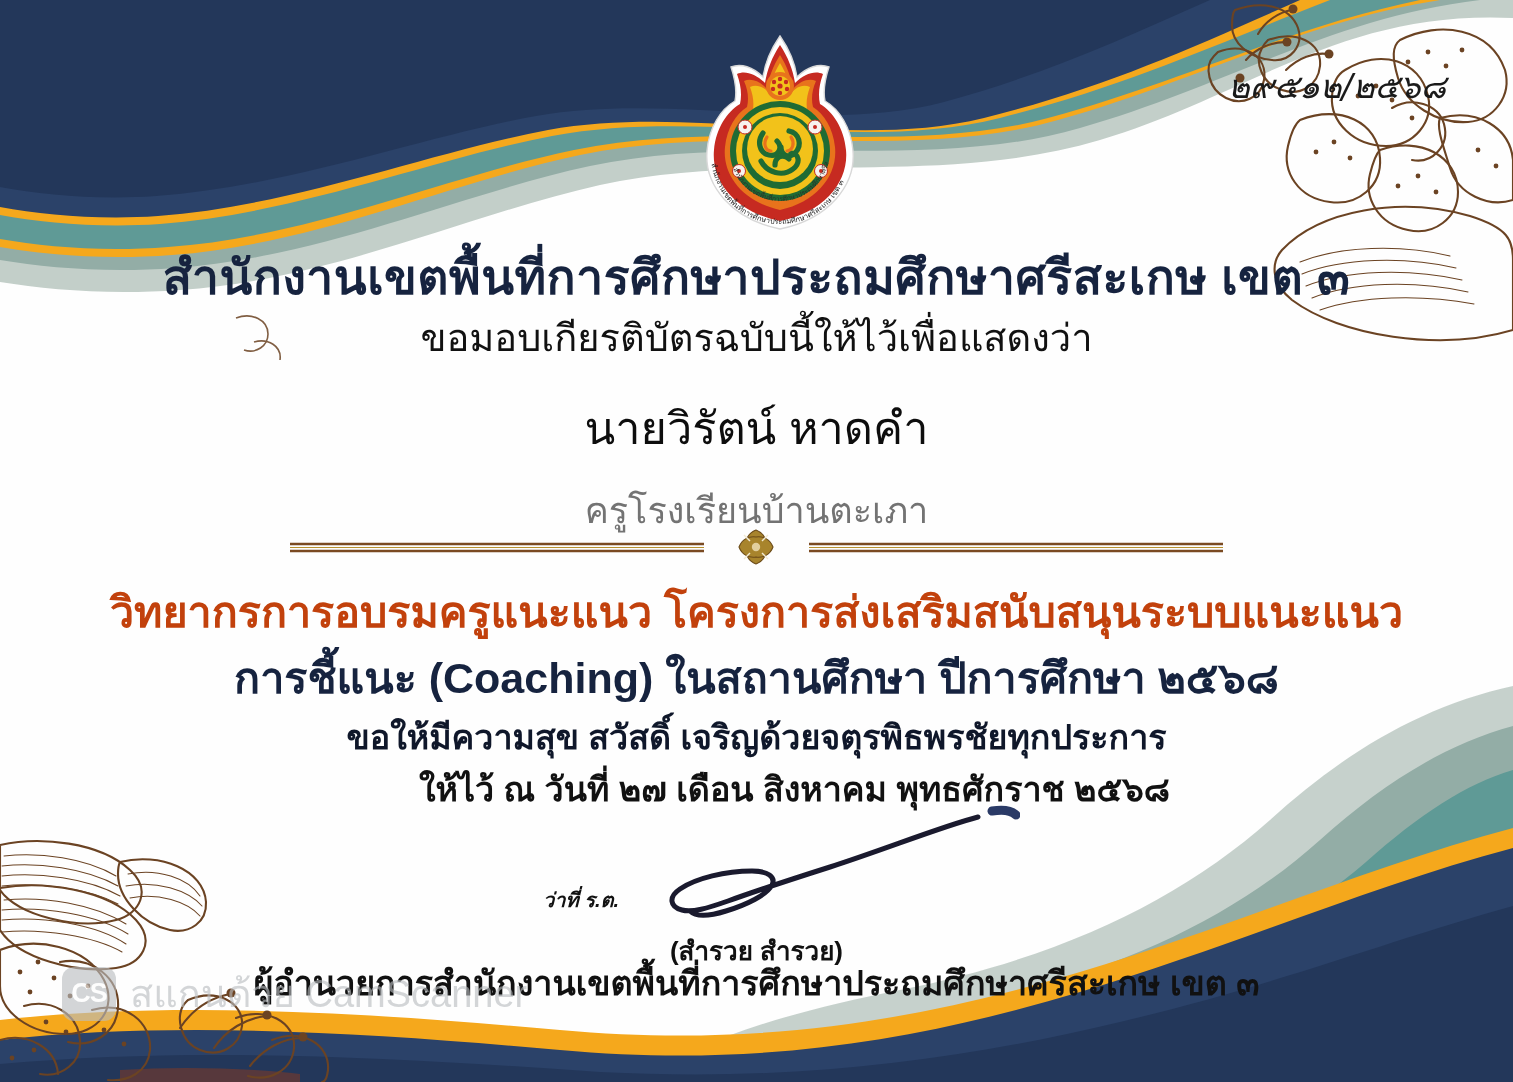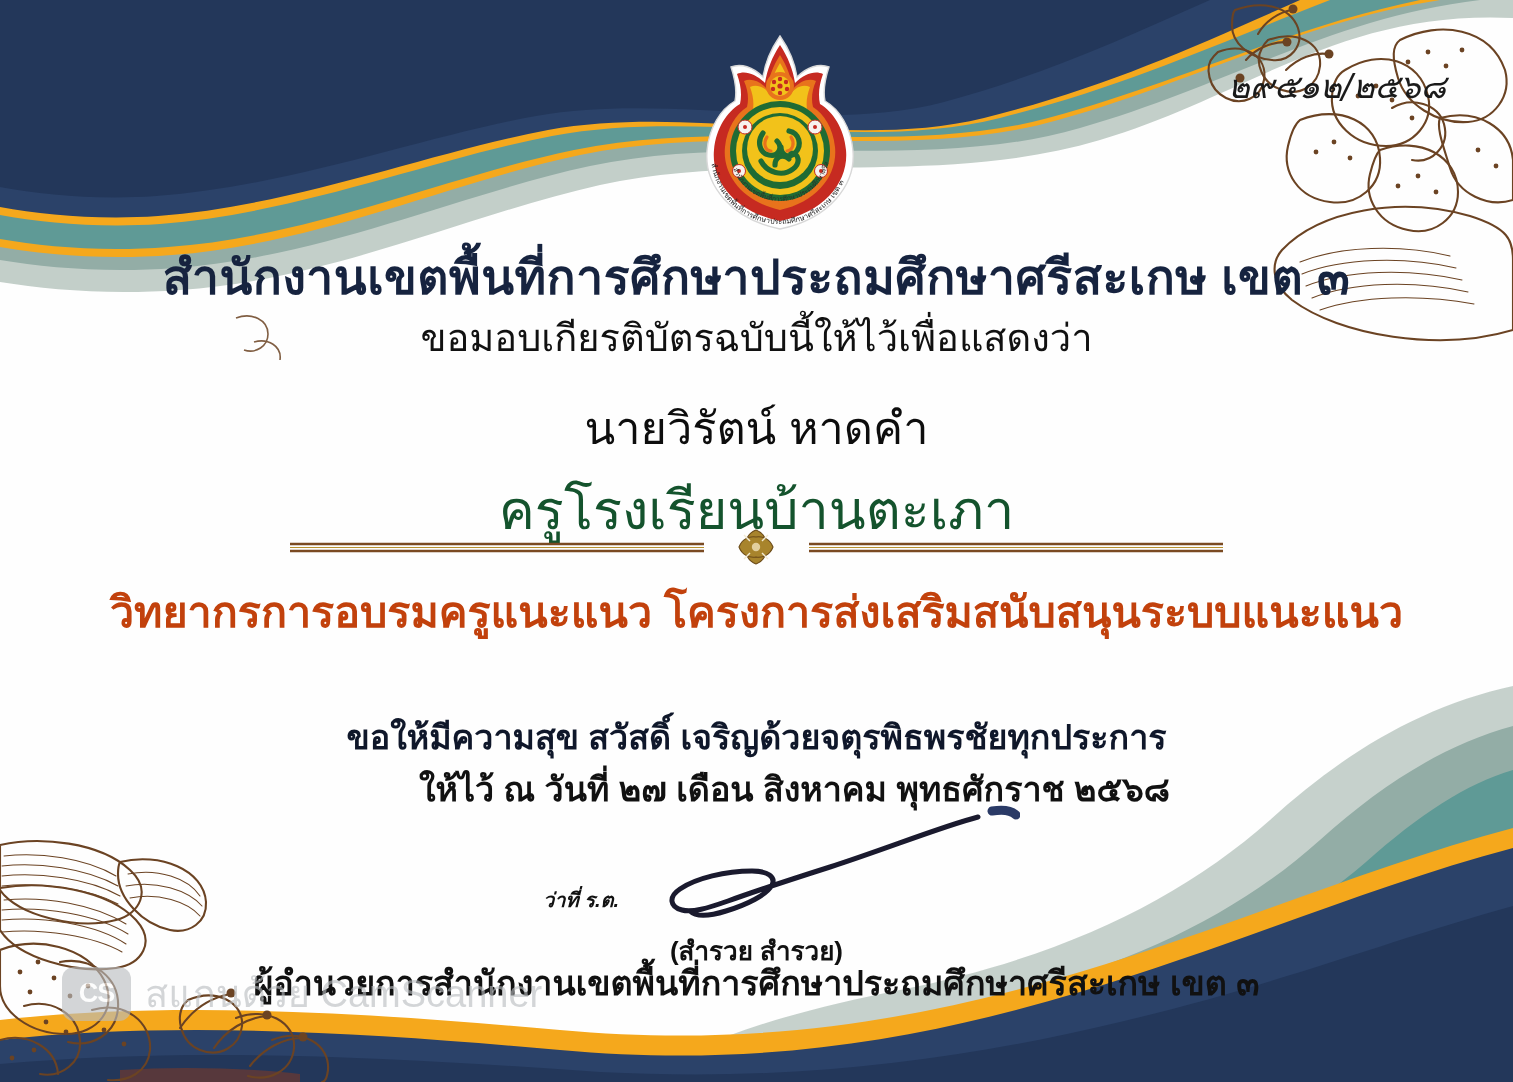--- a/index.html
+++ b/index.html
@@ -33,21 +33,21 @@
     top:239px;font-size:48px;font-weight:bold;color:#16233f;
     letter-spacing:0.5px;
   }
   #award-line{
     top:307px;font-size:38px;color:#111;font-weight:normal;
   }
   #recipient-name{
     top:392px;font-size:45px;color:#0d0d0d;font-weight:normal;
   }
   #recipient-role{
-    top:467px;font-size:54px;color:#14532d;font-weight:normal;
+    top:482px;font-size:36px;color:#737373;font-weight:normal;
   }
 
   
   #divider{position:absolute;left:290px;top:528px;width:933px;height:38px;}
 
   #body-line-1{
     top:578px;font-size:43px;font-weight:bold;color:#c2410c;
   }
   #body-line-2{
     top:644px;font-size:43px;font-weight:bold;color:#16233f;
@@ -72,21 +72,21 @@
     top:956px;font-size:34px;font-weight:bold;color:#111;
   }
 
   
   #watermark{
     position:absolute;left:62px;top:963px;
     display:flex;align-items:center;gap:14px;
     opacity:0.62;
   }
   #wm-logo{
-    width:69px;height:54px;border-radius:12px;background:#b9bdc0;
+    width:54px;height:54px;border-radius:12px;background:#b9bdc0;
     display:flex;align-items:center;justify-content:center;
     color:#fdfdfd;font-size:27px;font-weight:bold;letter-spacing:-1px;
   }
   #wm-text{
     font-size:38px;color:#b9bdc0;white-space:nowrap;font-weight:normal;
   }
 </style>
 </head>
 <body>
 
@@ -377,20 +377,21 @@
         <line x1="-6" y1="-6" x2="-12" y2="-12"></line>
         <line x1="6" y1="-6" x2="12" y2="-12"></line>
         <line x1="-6" y1="6" x2="-12" y2="12"></line>
         <line x1="6" y1="6" x2="12" y2="12"></line>
       </g>
     </g>
   </svg>
 
   <div class="ctext" id="body-line-1">วิทยากรการอบรมครูแนะแนว  โครงการส่งเสริมสนับสนุนระบบแนะแนว</div>
 
+  <div class="ctext" id="body-line-2">การชี้แนะ (Coaching) ในสถานศึกษา ปีการศึกษา ๒๕๖๘</div>
 
   <div class="ctext" id="blessing">ขอให้มีความสุข สวัสดิ์ เจริญด้วยจตุรพิธพรชัยทุกประการ</div>
 
   <div class="ctext" id="date-line">ให้ไว้ ณ วันที่ ๒๗ เดือน สิงหาคม พุทธศักราช ๒๕๖๘</div>
 
   <div id="sig-rank">ว่าที่ ร.ต.</div>
 
   <svg id="signature-mark" viewBox="0 0 420 130">
     <path d="M378,12 C340,22 286,44 230,62 C186,76 150,88 128,96
              C108,103 92,108 82,105 C70,102 68,92 80,84

